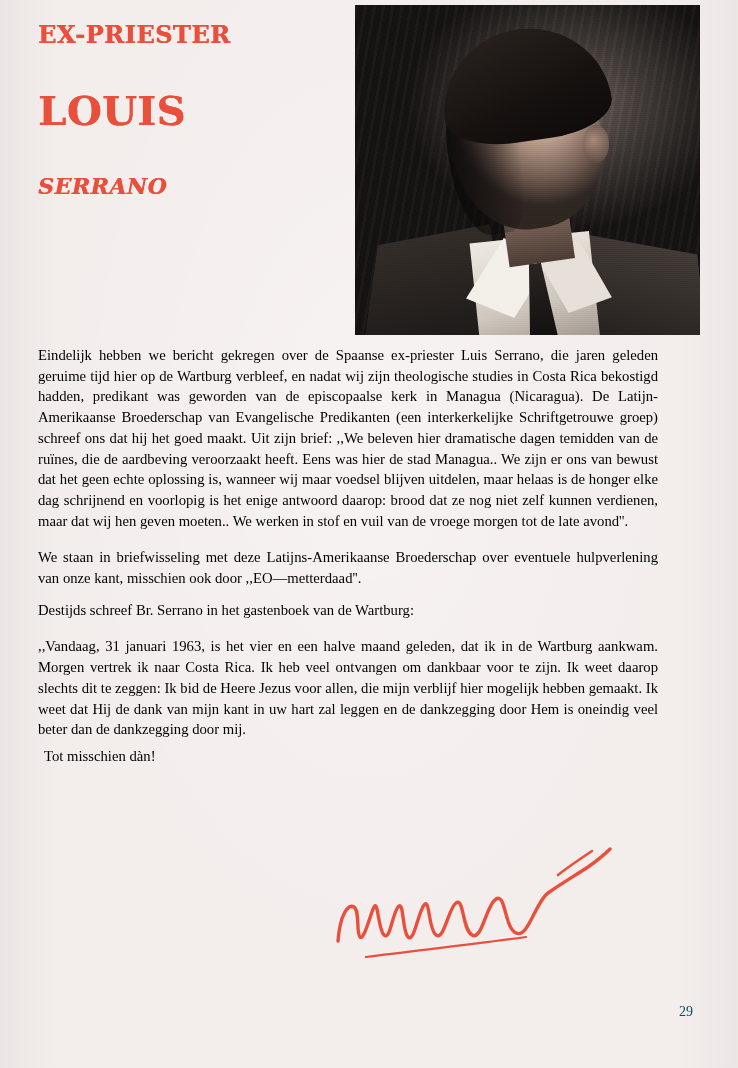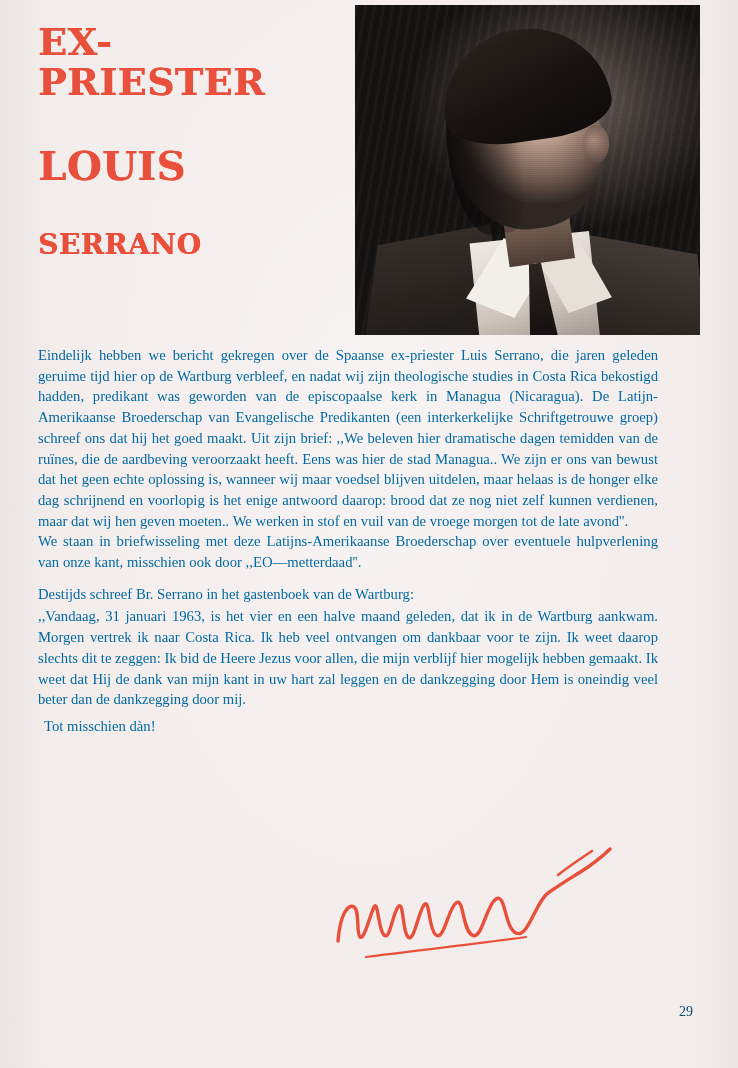--- a/index.html
+++ b/index.html
@@ -35,28 +35,28 @@
     position: absolute;
     left: 38px;
     top: 22px;
     width: 300px;
     z-index: 3;
   }
   .headline-line {
     font-family: "DejaVu Serif", serif;
     font-weight: bold;
     color: #e8503c;
-    font-size: 38px;
+    font-size: 24px;
     letter-spacing: 0.5px;
     line-height: 1.05;
     margin-bottom: 43px;
     text-shadow: 0.5px 0 0 #e8503c;
   }
   .headline-line.l2 { font-size: 40px; }
-  .headline-line.l3 { font-size: 28px; }
+  .headline-line.l3 { font-size: 22px; font-style: italic; }
 
   .photo {
     position: absolute;
     left: 355px;
     top: 5px;
     width: 345px;
     height: 330px;
     overflow: hidden;
     background: #0d0c0c;
     z-index: 2;
@@ -195,27 +195,27 @@
   }
 
   .body-text {
     position: absolute;
     left: 38px;
     top: 345px;
     width: 620px;
     font-size: 14.7px;
     line-height: 20.7px;
     text-align: justify;
-    color: #0369a1;
+    color: #000000;
     z-index: 4;
   }
   .body-text p {
     margin: 0;
   }
-  .body-text p + p { margin-top: 0px; }
+  .body-text p + p { margin-top: 16px; }
   .subhead {
     font-weight: normal;
     margin-top: 11px !important;
     margin-bottom: 2px !important;
   }
   .closing {
     margin-top: 6px !important;
     text-indent: 6px;
   }
 

